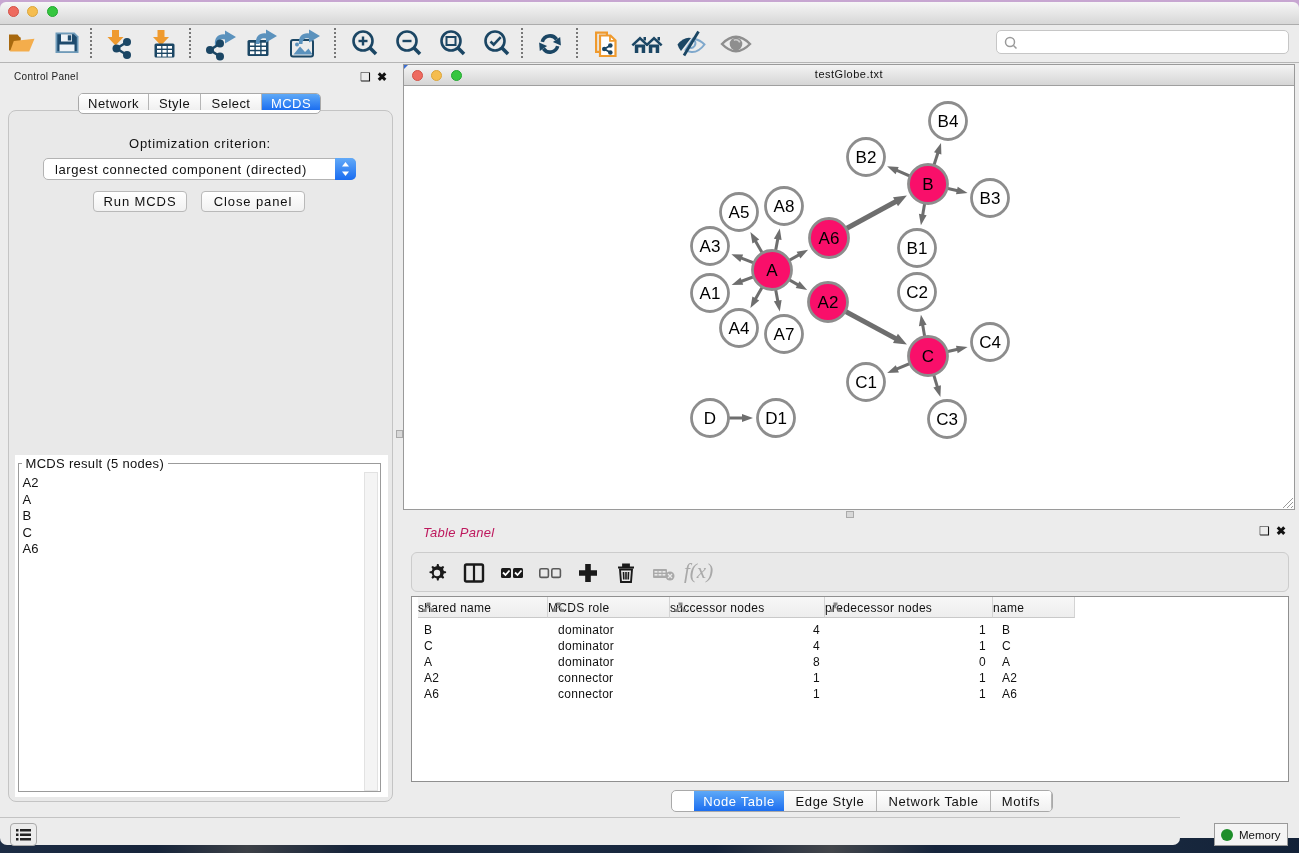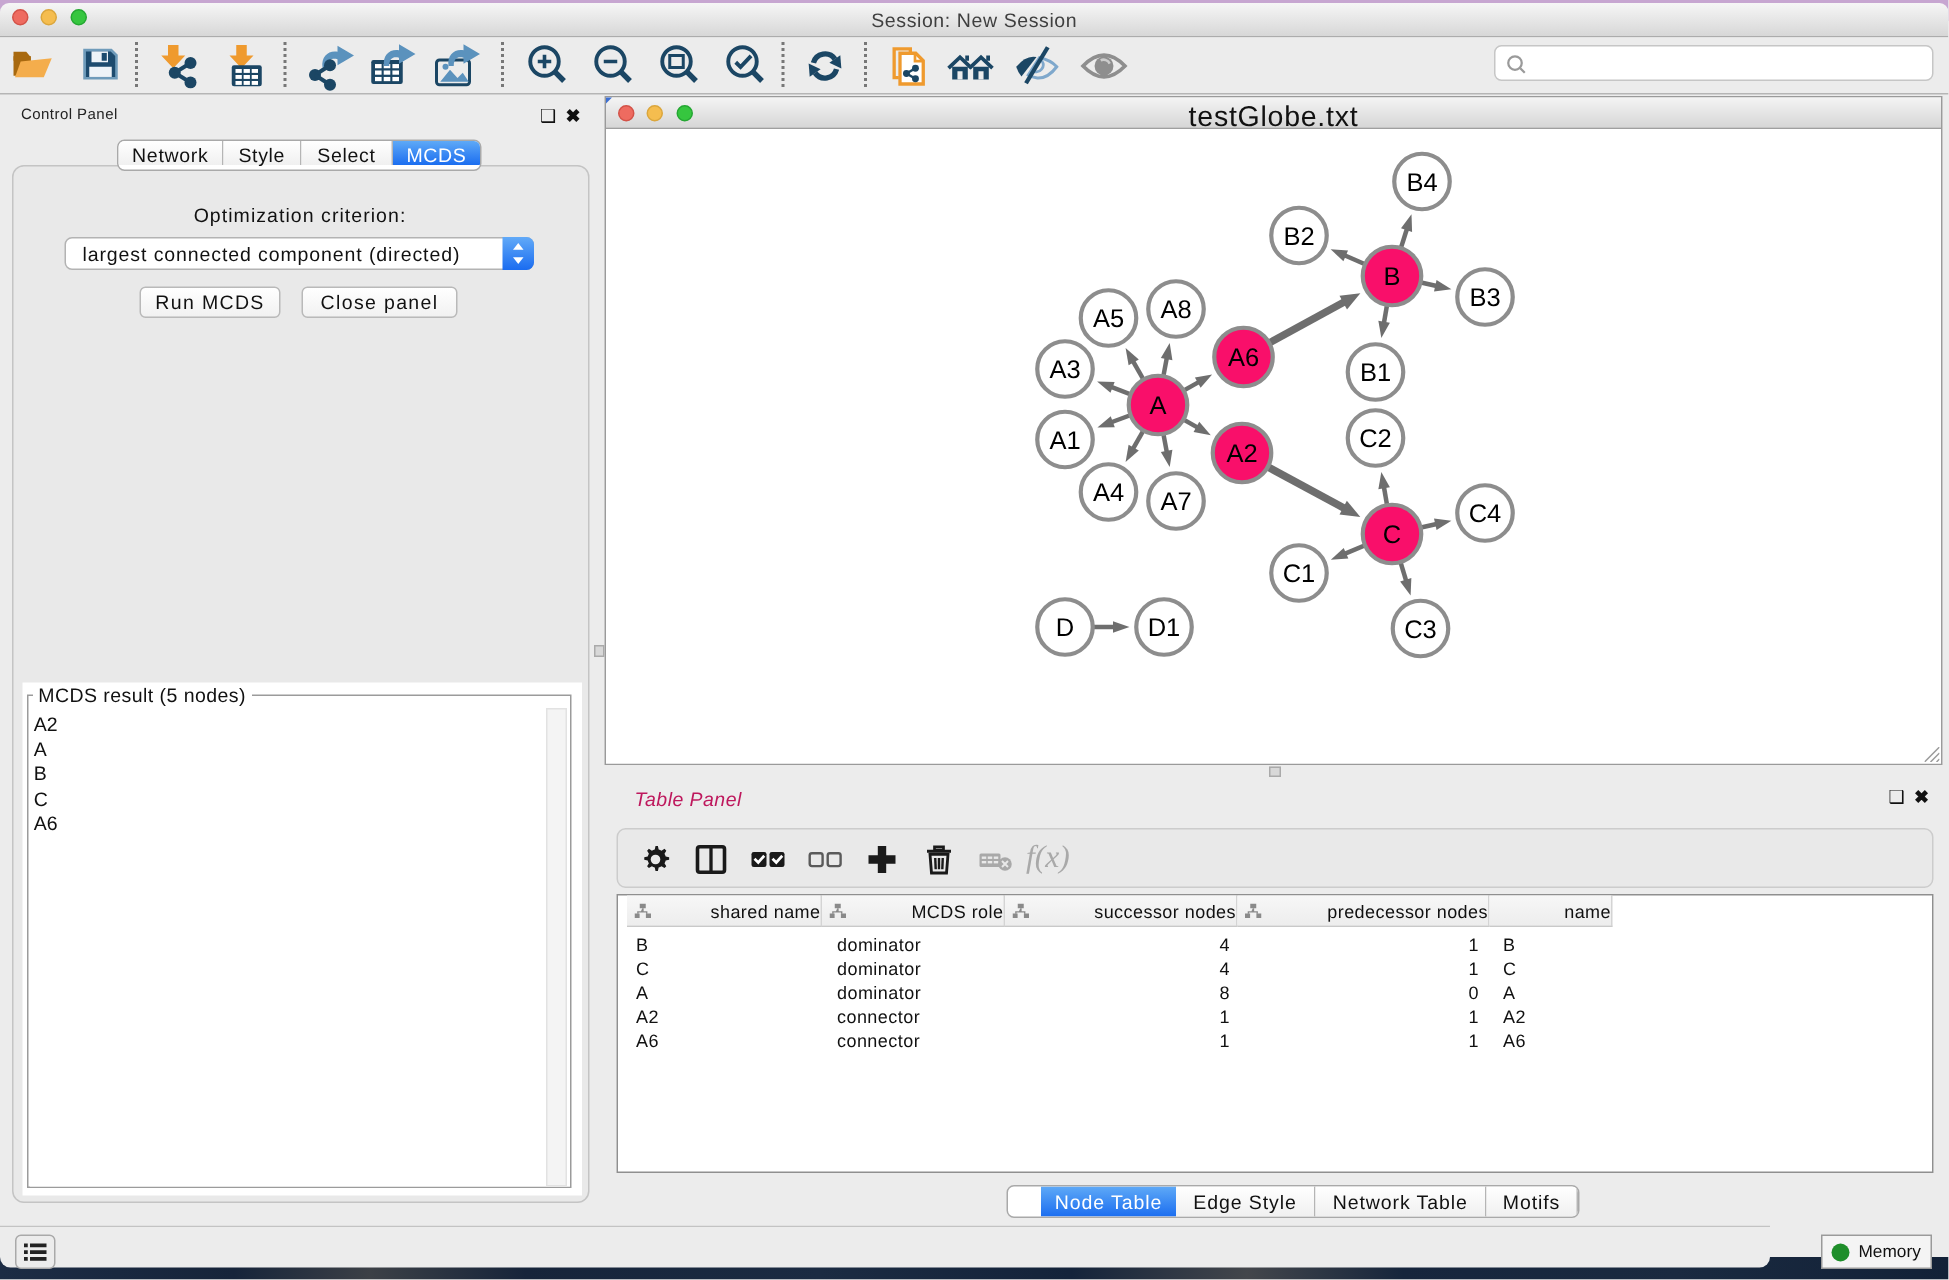--- a/index.html
+++ b/index.html
@@ -50,43 +50,42 @@
 #memBtn .mtext { position:absolute; left:24px; top:5px; }
 
 #deskBot { left:0; top:838px; width:1299px; height:15px; z-index:1; background:linear-gradient(90deg,#1c2c44 0%,#16243a 12%,#3c4046 19%,#16243a 27%,#1b2b42 42%,#14233a 55%,#43464b 64%,#16253c 72%,#1a2a40 86%,#122137 100%); }
 
 #netwin { left:403px; top:64px; width:892px; height:446px; border:1px solid #9a9a9a; background:#fff; }
 #netTitle { position:absolute; left:0; top:0; width:100%; height:21px; background:linear-gradient(#f4f4f4,#d6d6d6); border-bottom:1px solid #9f9f9f; }
 #netTitle .t-red { left:8px; background:#ee6b60; border:1px solid #d35248; }
 #netTitle .t-yel { left:27px; background:#f5bd4f; border:1px solid #dba63c; }
 #netTitle .t-grn { left:47px; background:#36c63f; border:1px solid #24a732; }
 #netTitle .tl { top:5px; }
-#netTitle .ttext { position:absolute; top:3px; width:100%; text-align:center; font-size:19px; letter-spacing:0.5px; color:#111; }
+#netTitle .ttext { position:absolute; top:3px; width:100%; text-align:center; font-size:11px; letter-spacing:0.5px; color:#111; }
 #netCanvas { position:absolute; left:0; top:22px; width:890px; height:422px; background:#fff; }
 #corner { position:absolute; left:0; top:0; width:0; height:0; border-top:4px solid #3c6fd2; border-right:4px solid transparent; z-index:5; }
 
 #tpTitle { left:403px; top:517px; width:892px; height:28px; }
 #tpTitle .t { position:absolute; left:20px; top:8px; font-size:13px; letter-spacing:0.3px; color:#be185d;font-style:italic; }
 #tpToolbar { left:411px; top:552px; width:878px; height:40px; border:1px solid #cccccc; border-radius:6px; background:#e9e9e9; }
 #tpTable { left:411px; top:596px; width:878px; height:186px; border:1px solid #8f8f8f; background:#fff; }
-#tpTable .hdr { position:absolute; left:0; top:0; height:21px; background:linear-gradient(#f7f7f7,#ededed); border-bottom:1px solid #c9c9c9; border-right:1px solid #d4d4d4; font-size:12px; letter-spacing:0.3px; color:#111; text-align:right; padding-top:4px; }
+#tpTable .hdr { position:absolute; left:0; top:0; height:21px; background:linear-gradient(#f7f7f7,#ededed); border-bottom:1px solid #c9c9c9; border-right:1px solid #d4d4d4; font-size:12px; letter-spacing:0.3px; color:#111; text-align:left; padding-top:4px; }
 #tpTable .cell { position:absolute; font-size:12px; letter-spacing:0.3px; color:#111; height:16px; line-height:16px; }
 #tpTabs { left:671px; top:790px; height:22px; display:flex; border:1px solid #a9a9a9; border-radius:5px; overflow:hidden; background:#fff; }
 #tpTabs .tab { font-size:13px; letter-spacing:0.6px; color:#111; padding-top:3px; text-align:center; border-right:1px solid #b5b5b5; background:linear-gradient(#ffffff,#f0f0f0); }
 #tpTabs .tab.sel { background:linear-gradient(#5ea9f7,#1c6ef0); color:#fff; border-right:none;margin-left:22px; }
 .grip { position:absolute; background:#d8d8d8; border:1px solid #aaa; }
 </style>
 </head>
 <body>
 <div id="deskTop" class="abs"></div>
 <div id="titlebar" class="abs">
   <div class="tl t-red"></div>
     <div class="tl t-yel"></div>
     <div class="tl t-grn"></div>
-  <div class="ttext">Session: New Session</div>
 </div>
 <div id="toolbar" class="abs">
   <div class="tbi" style="left:5px;top:2px;"><svg width="32" height="32" viewBox="0 0 32 32">
 <path d="M4 7.5 h8.5 l2.5 3 h0.5 v3 h-11.5 Z" fill="#a8690f"></path>
 <rect x="4" y="10.5" width="11.5" height="13" fill="#a8690f"></rect>
 <path d="M5 24.5 L8.8 14 L29.5 11.8 L24.2 24.5 Z" fill="#f4ad4c"></path>
 </svg></div>
 <div class="tbi" style="left:51px;top:2px;"><svg width="32" height="32" viewBox="0 0 32 32">
 <path d="M4.5 5.5 h19 l4 4 v16.5 h-23 Z" fill="#6f9bba"></path>
 <path d="M6.3 7.3 h16.5 l3 3 v14 h-19.5 Z" fill="#1d4b6e"></path>

